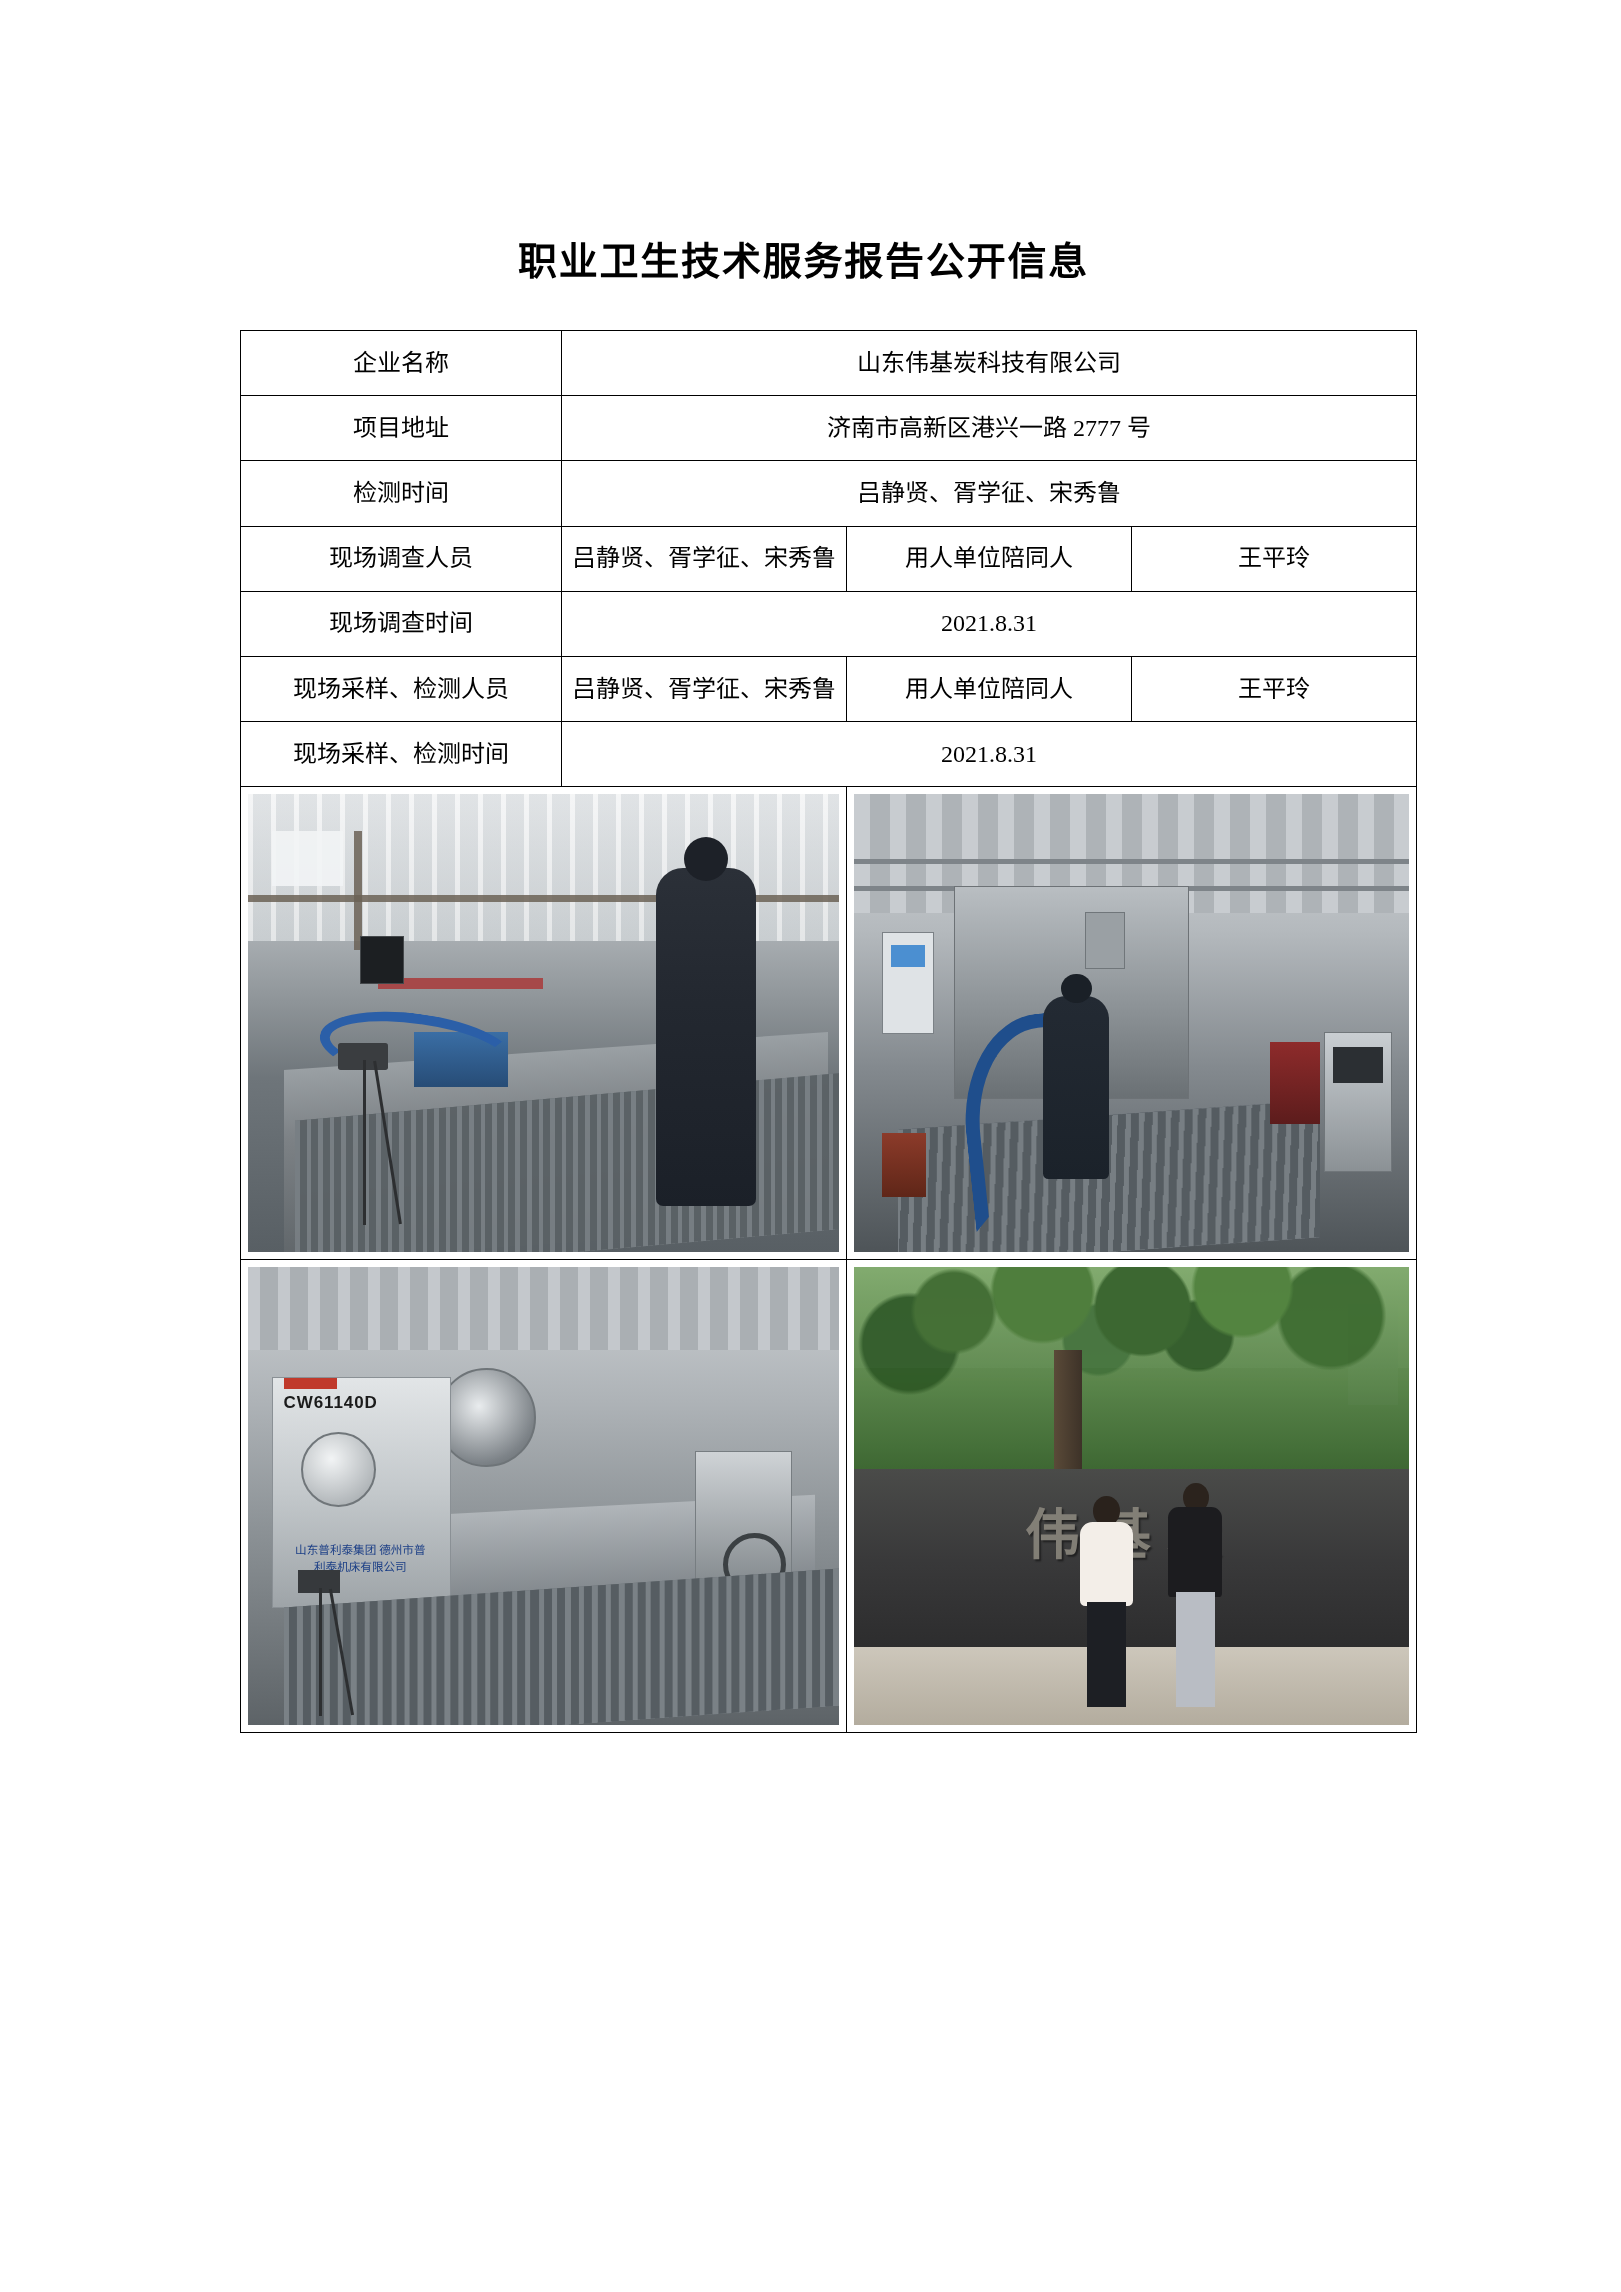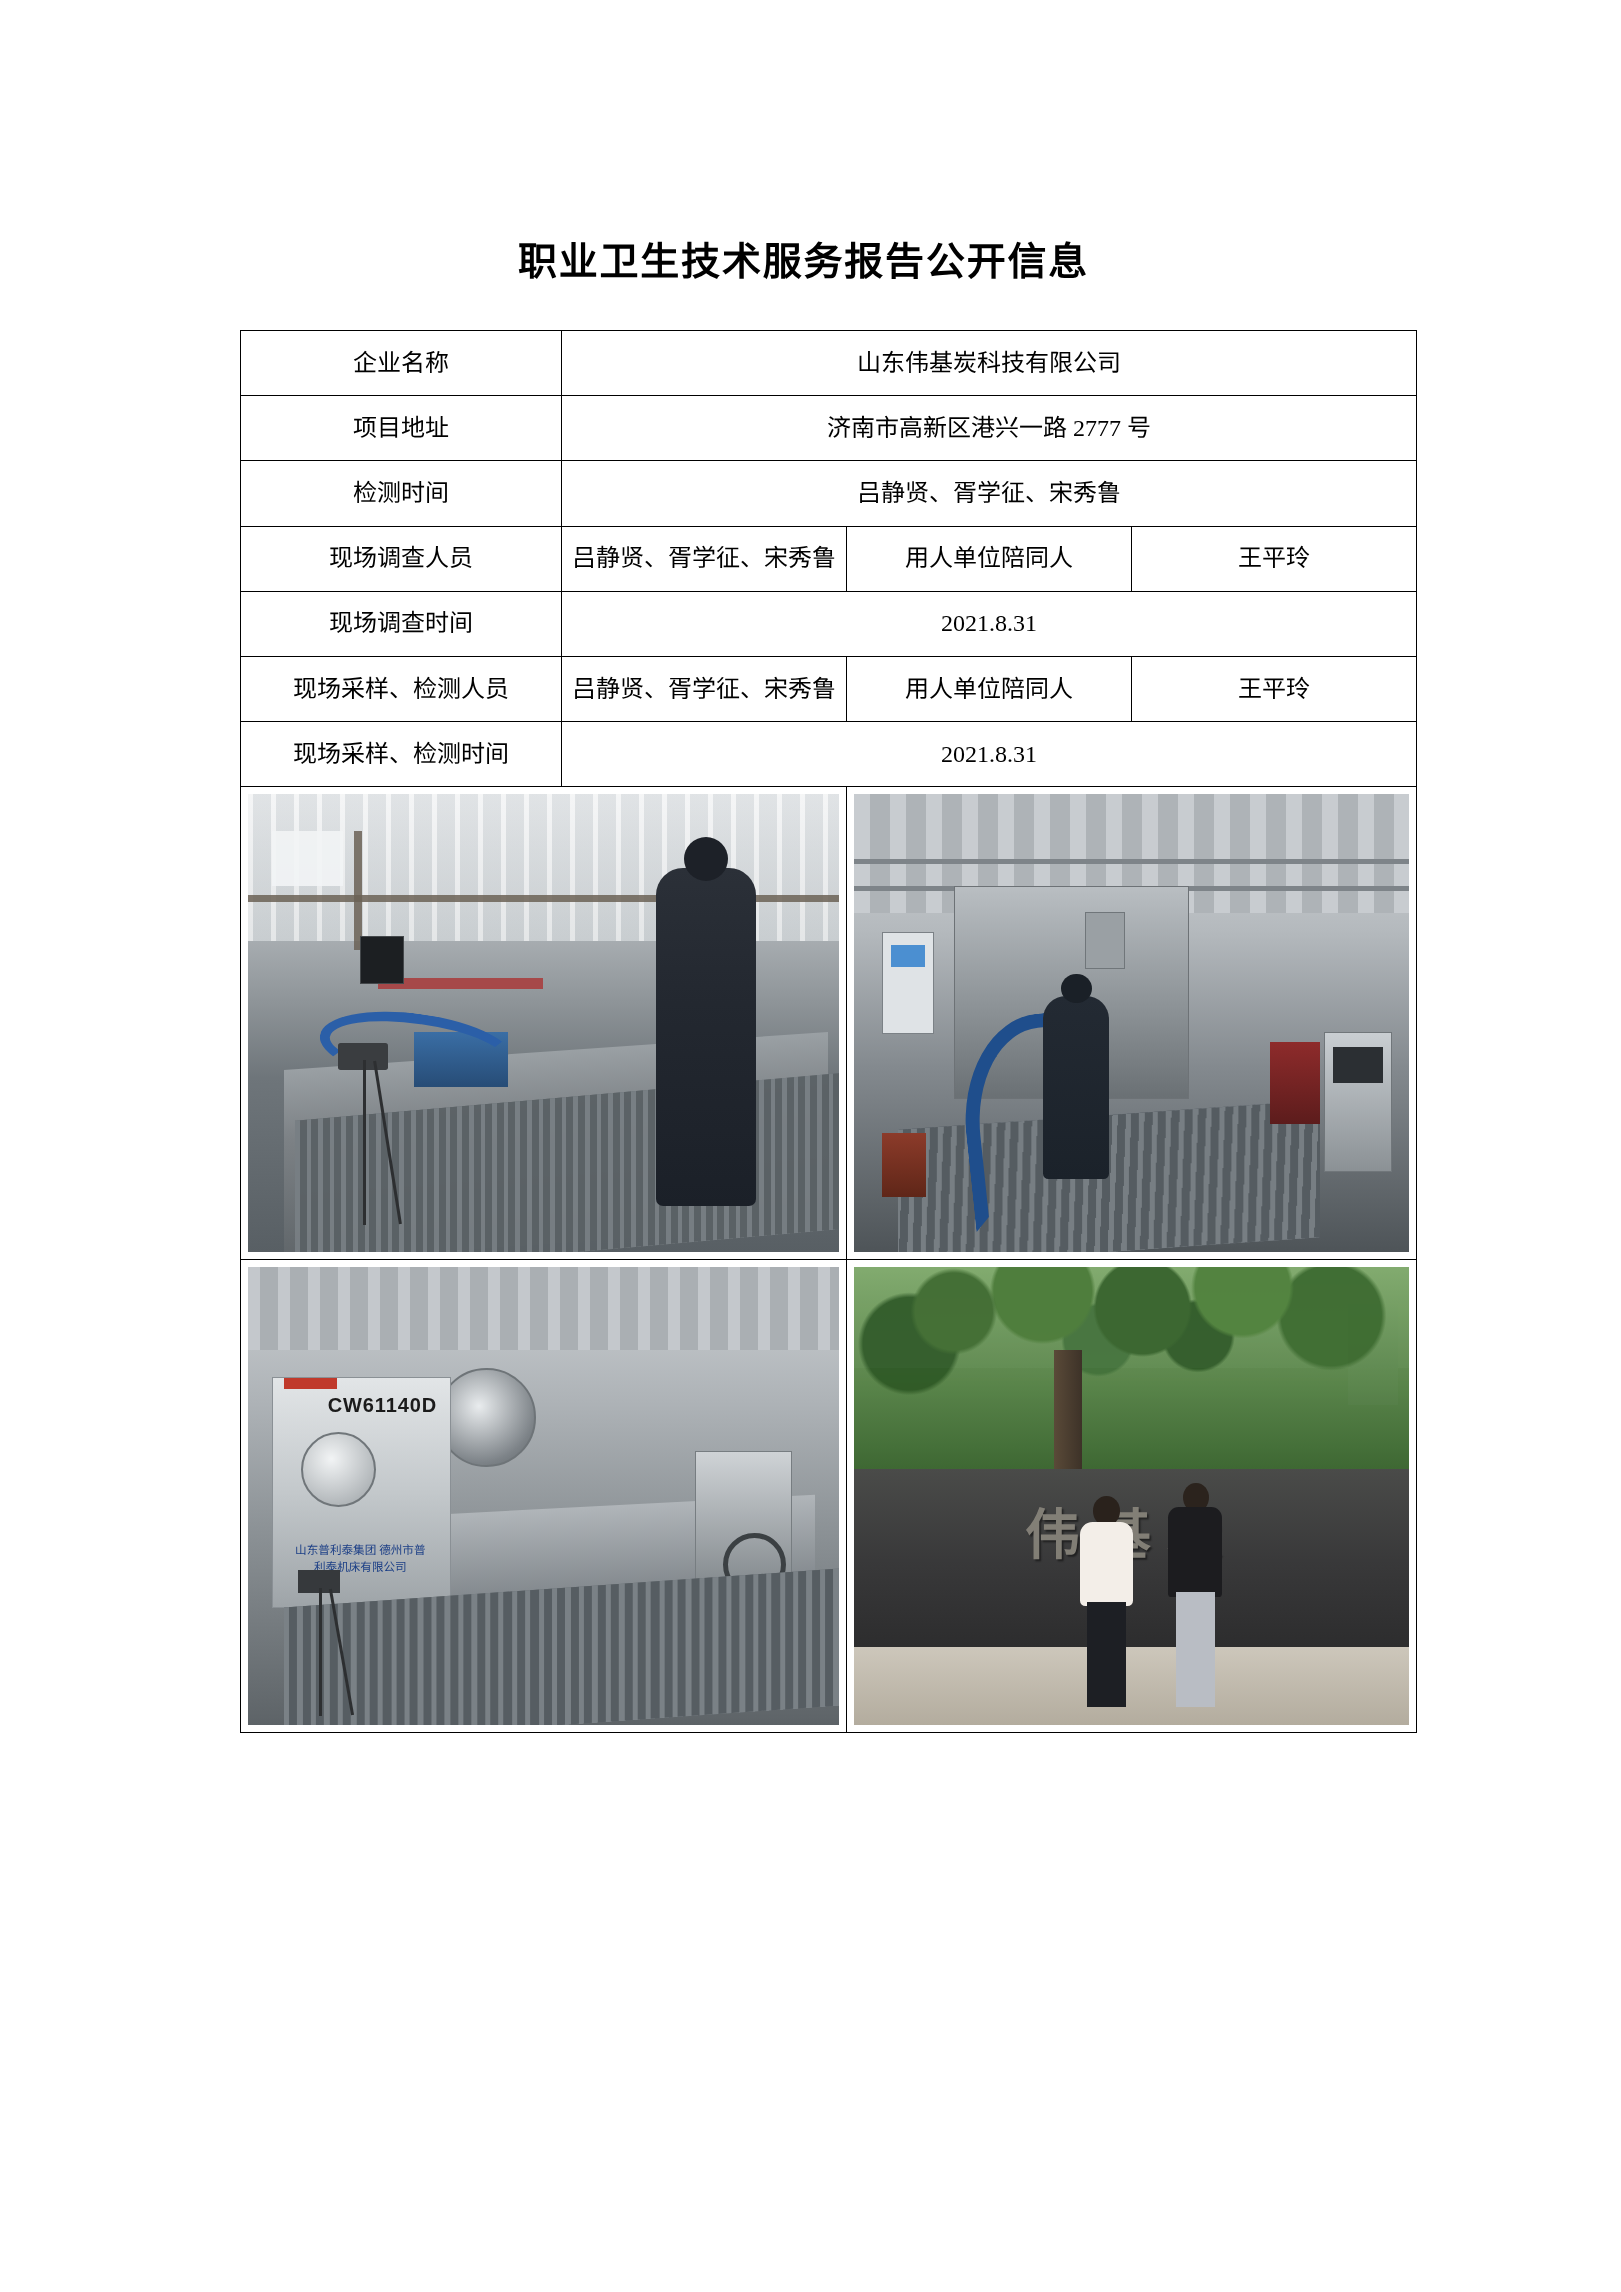--- a/index.html
+++ b/index.html
@@ -224,22 +224,22 @@
     background: repeating-linear-gradient(90deg,#c4c8cc 0 12.5px,#aaafb3 12.5px 30px);
   }
   .p3 .headstock {
     position:absolute; left:4%; top:24%; width:30%; height:50%;
     background: linear-gradient(180deg,#e2e5e7 0%, #c3c8cb 50%, #9ea4a8 100%);
     border:1.8px solid #8a9095;
   }
   .p3 .label3 {
     position:absolute; left:6%; top:27%; width:26%;
     font-family: "Liberation Sans", sans-serif;
-    font-size: 20px; font-weight:bold; color:#1b1b1b;
-    text-align:right; letter-spacing:0.9px;
+    font-size: 17px; font-weight:bold; color:#1b1b1b;
+    text-align:left; letter-spacing:0.9px;
   }
   .p3 .redlabel {
     position:absolute; left:6%; top:24.2%; width:9%; height:2.4%;
     background:#c0392b;
   }
   .p3 .dial {
     position:absolute; left:9%; top:36%; width:12%; height:0; padding-bottom:12%;
     border-radius:50%; background: radial-gradient(circle at 40% 35%, #f2f4f5, #9aa0a4);
     border:2.7px solid #70767a;
   }

